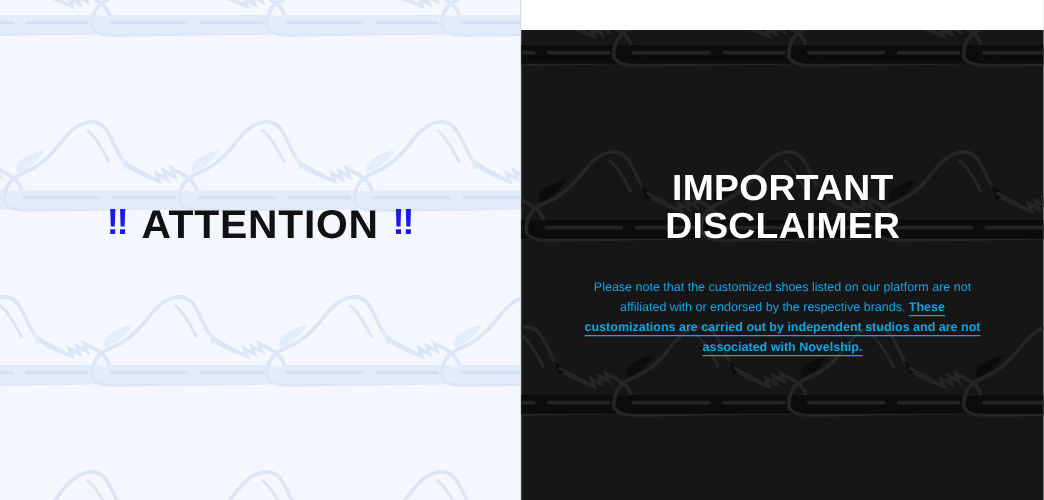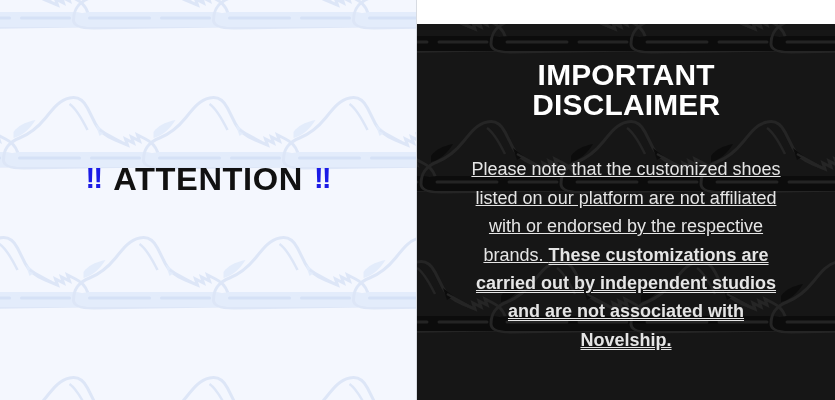--- a/index.html
+++ b/index.html
@@ -102,26 +102,25 @@
     margin: 0 0 16px 0;
     color: #ffffff;
     font-size: 29px;
     font-weight: 700;
     line-height: 1.06;
     letter-spacing: 0.2px;
     transform: scaleX(1.03);
   }
   .disclaimer-heading span { display: block; }
   .body-right {
-    color: #e5e5e5;
-    font-size: 18px;
+    color: #0ea5e9;
+    font-size: 10px;
     line-height: 1.58;
     max-width: 320px;
     font-weight: 400;
-    text-decoration: underline;
   }
   .body-right .emph {
     font-weight: 700;
     text-decoration: underline;
     text-underline-offset: 2.5px;
   }
 </style>
 </head>
 <body>
 

